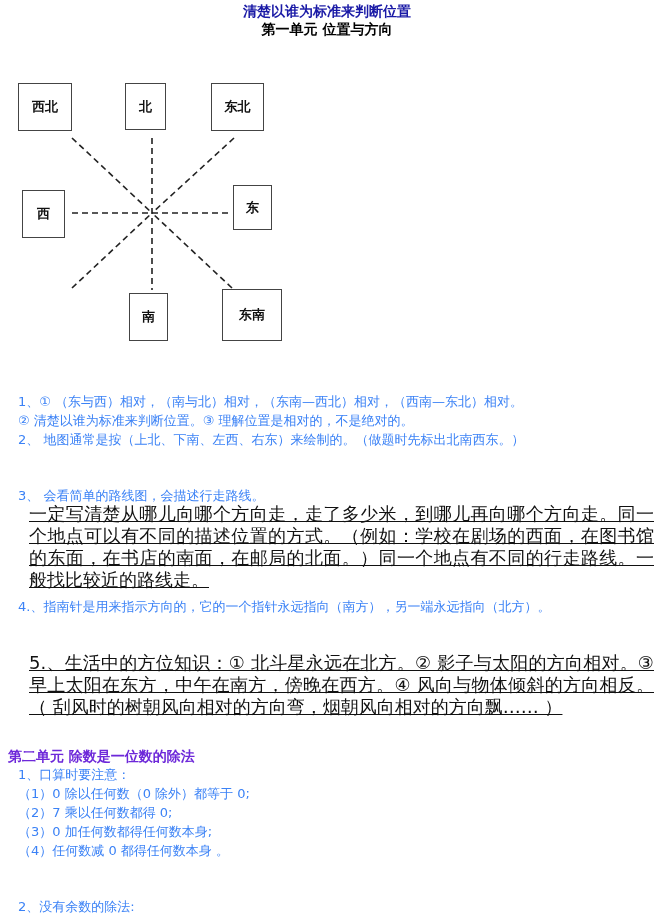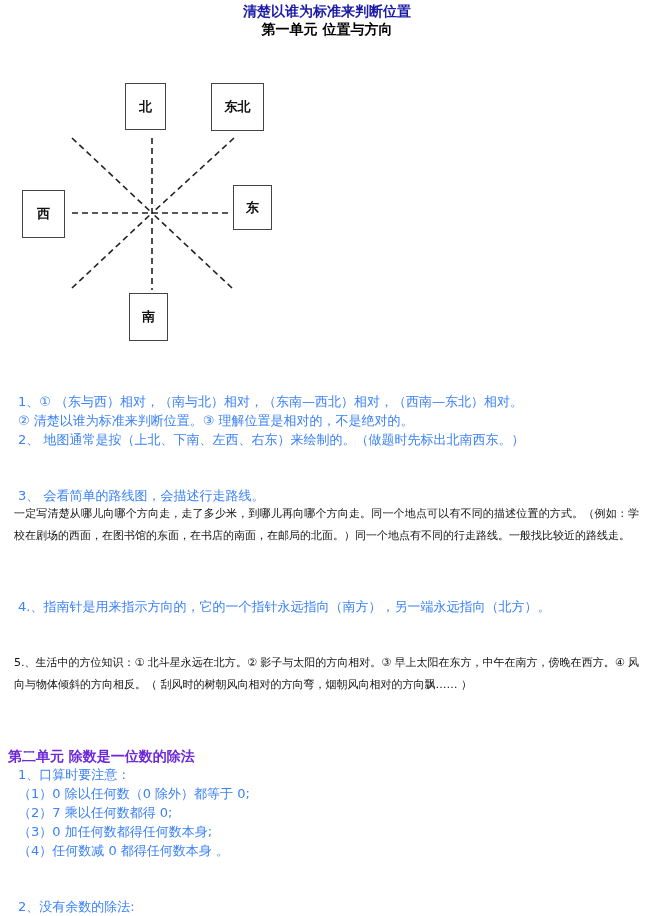--- a/index.html
+++ b/index.html
@@ -23,23 +23,24 @@
     position: absolute; border: 1px solid #444; background: #fff;
     display: flex; align-items: center; justify-content: center;
     font-size: 13px; font-weight: bold; color: #111; box-sizing: border-box;
   }
   .text {
     position: absolute; left: 18px; right: 12px;
     font-size: 13px; line-height: 20px; color: #3b82f6;
     white-space: nowrap;
   }
   .para {
-    position: absolute; left: 14px; width: 625px;
-    font-size: 11px; line-height: 22px; color: #111;
+    position: absolute; left: 29px; width: 625px;
+    font-size: 18px; line-height: 22px; color: #111;
     text-align: justify;
+    text-decoration: underline;
   }
   .heading2 {
     position: absolute; left: 8px; top: 746px;
     font-size: 14px; font-weight: bold; color: #6d28d9; line-height: 20px;
   }
 </style>
 </head>
 <body>
 
 <div class="title">清楚以谁为标准来判断位置</div>
@@ -49,25 +50,27 @@
   <svg width="300" height="290" style="position:absolute;left:0;top:0;">
     <g stroke="#222" stroke-width="1.6" stroke-dasharray="6,4" fill="none">
       <line x1="72" y1="68" x2="152" y2="143"></line>
       <line x1="152" y1="68" x2="152" y2="220"></line>
       <line x1="234" y1="68" x2="152" y2="143"></line>
       <line x1="72" y1="143" x2="232" y2="143"></line>
       <line x1="72" y1="218" x2="152" y2="143"></line>
       <line x1="232" y1="218" x2="152" y2="143"></line>
     </g>
   </svg>
+  <div class="box" style="left:18px;top:13px;width:54px;height:48px;">西北</div>
   <div class="box" style="left:125px;top:13px;width:41px;height:47px;">北</div>
   <div class="box" style="left:211px;top:13px;width:53px;height:48px;">东北</div>
   <div class="box" style="left:22px;top:120px;width:43px;height:48px;">西</div>
   <div class="box" style="left:233px;top:115px;width:39px;height:45px;">东</div>
   <div class="box" style="left:129px;top:223px;width:39px;height:48px;">南</div>
+  <div class="box" style="left:222px;top:219px;width:60px;height:52px;">东南</div>
 </div>
 
 <div class="text" style="top:392px;">1、① （东与西）相对，（南与北）相对，（东南—西北）相对，（西南—东北）相对。</div>
 <div class="text" style="top:411px;">② 清楚以谁为标准来判断位置。③ 理解位置是相对的，不是绝对的。</div>
 <div class="text" style="top:430px;">2、 地图通常是按（上北、下南、左西、右东）来绘制的。（做题时先标出北南西东。）</div>
 
 <div class="text" style="top:486px;">3、  会看简单的路线图，会描述行走路线。</div>
 <div class="para" style="top:503px;">一定写清楚从哪儿向哪个方向走，走了多少米，到哪儿再向哪个方向走。同一个地点可以有不同的描述位置的方式。（例如：学校在剧场的西面，在图书馆的东面，在书店的南面，在邮局的北面。）同一个地点有不同的行走路线。一般找比较近的路线走。</div>
 
 <div class="text" style="top:597px;">4.、指南针是用来指示方向的，它的一个指针永远指向（南方），另一端永远指向（北方）。</div>

